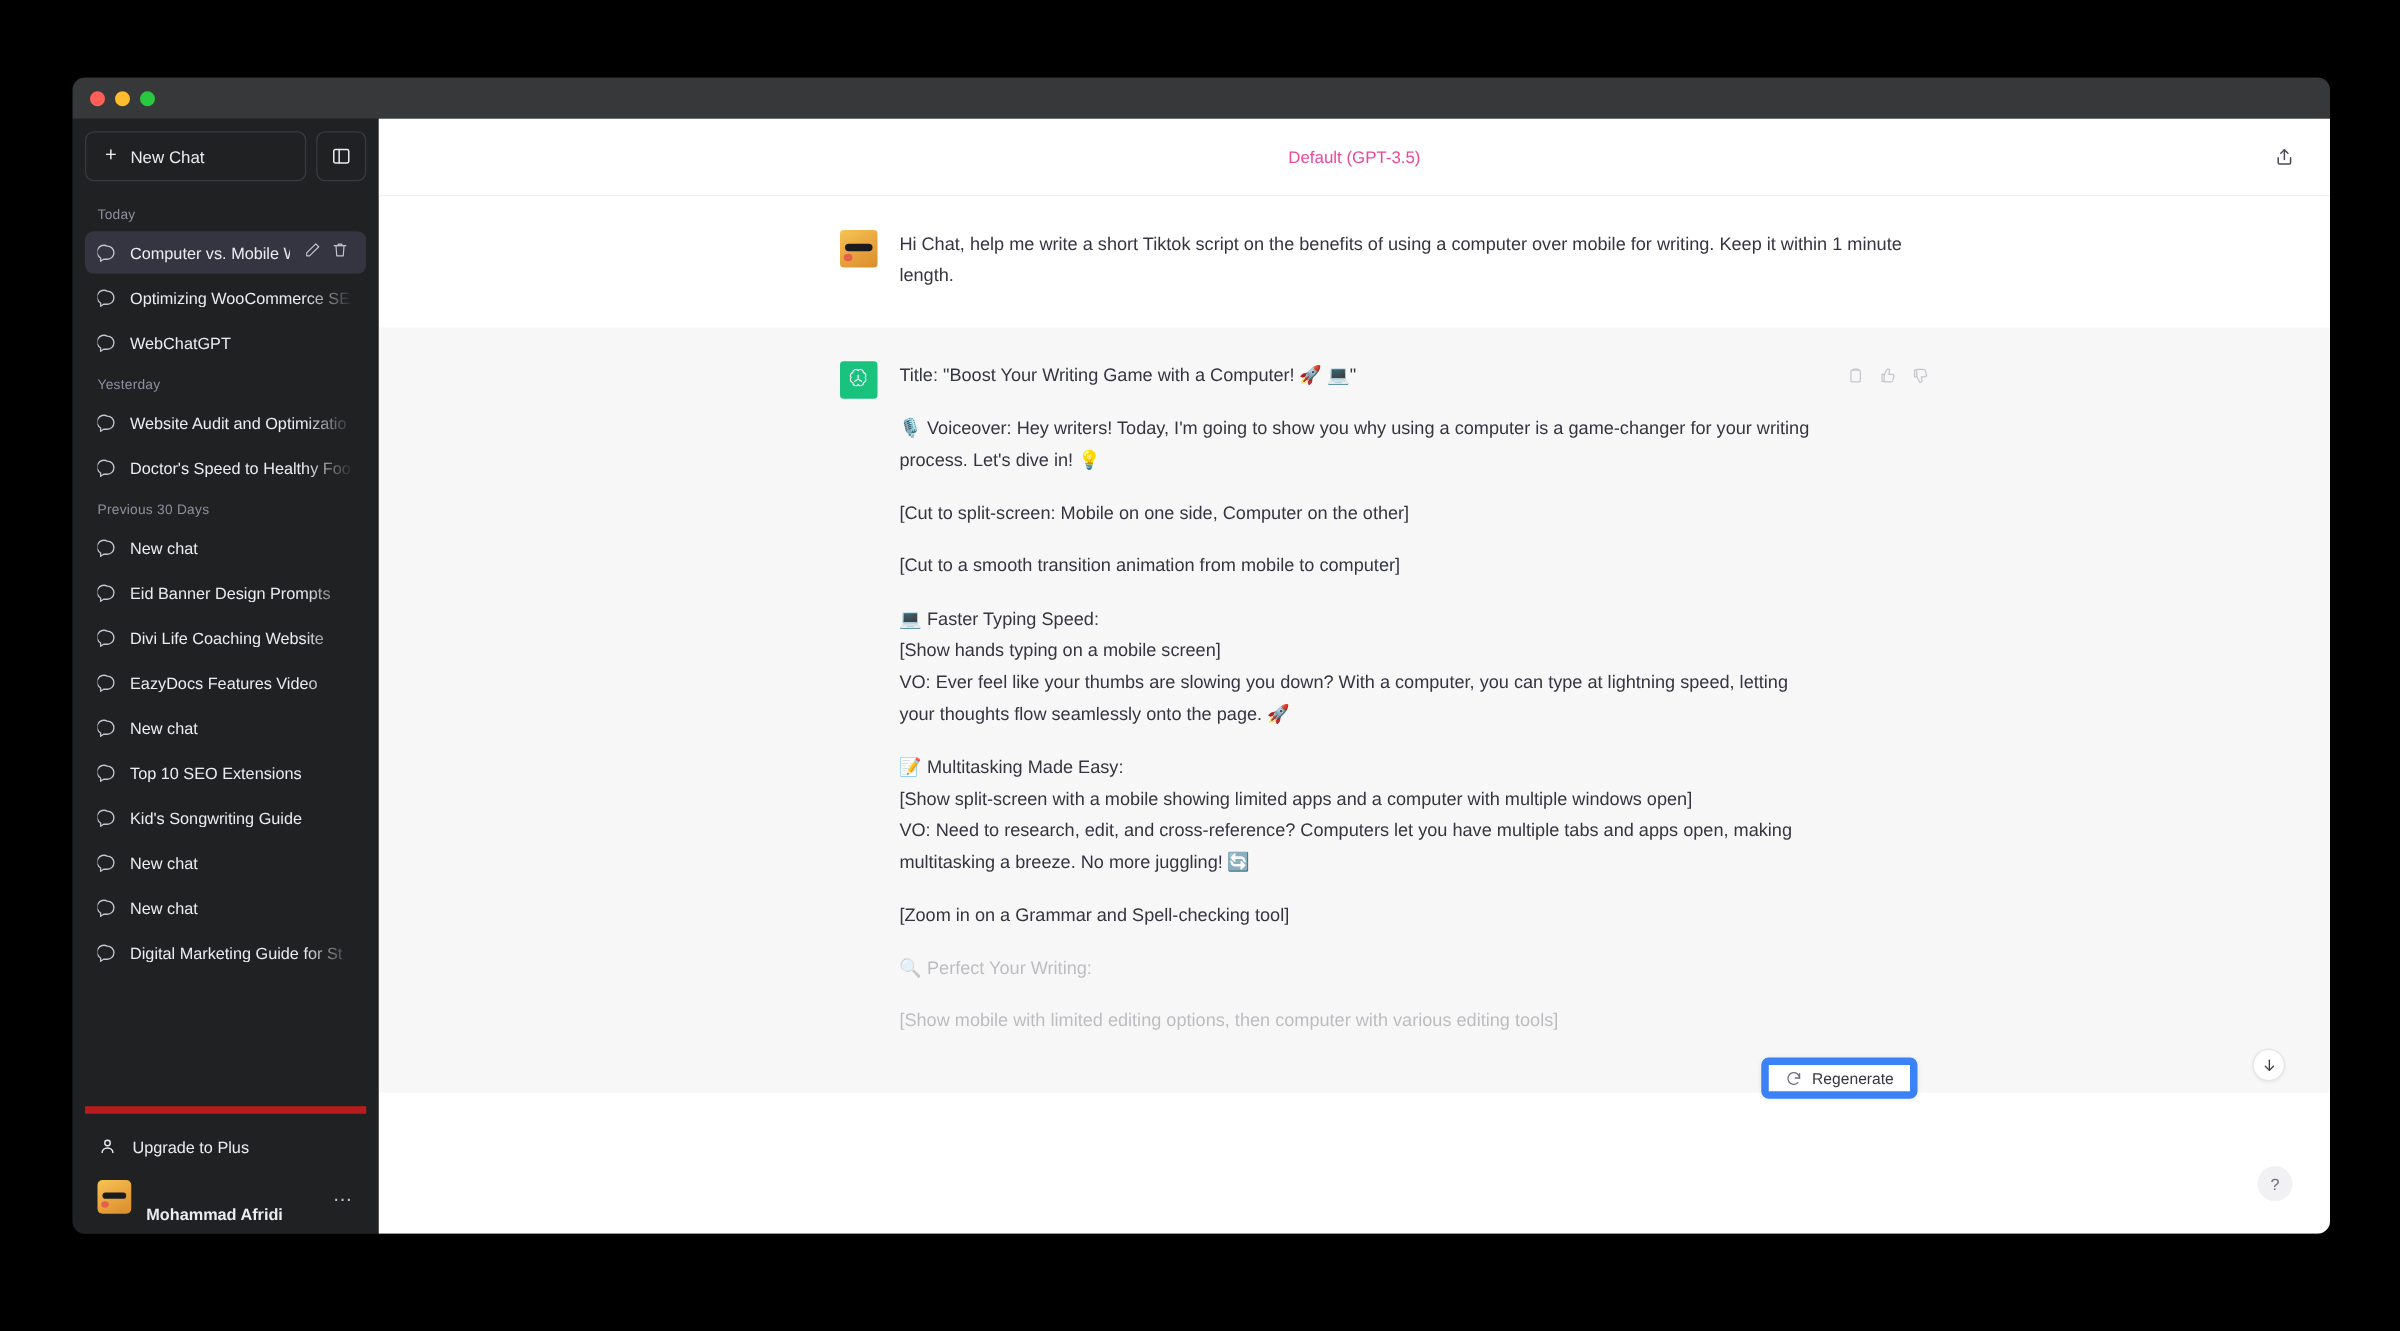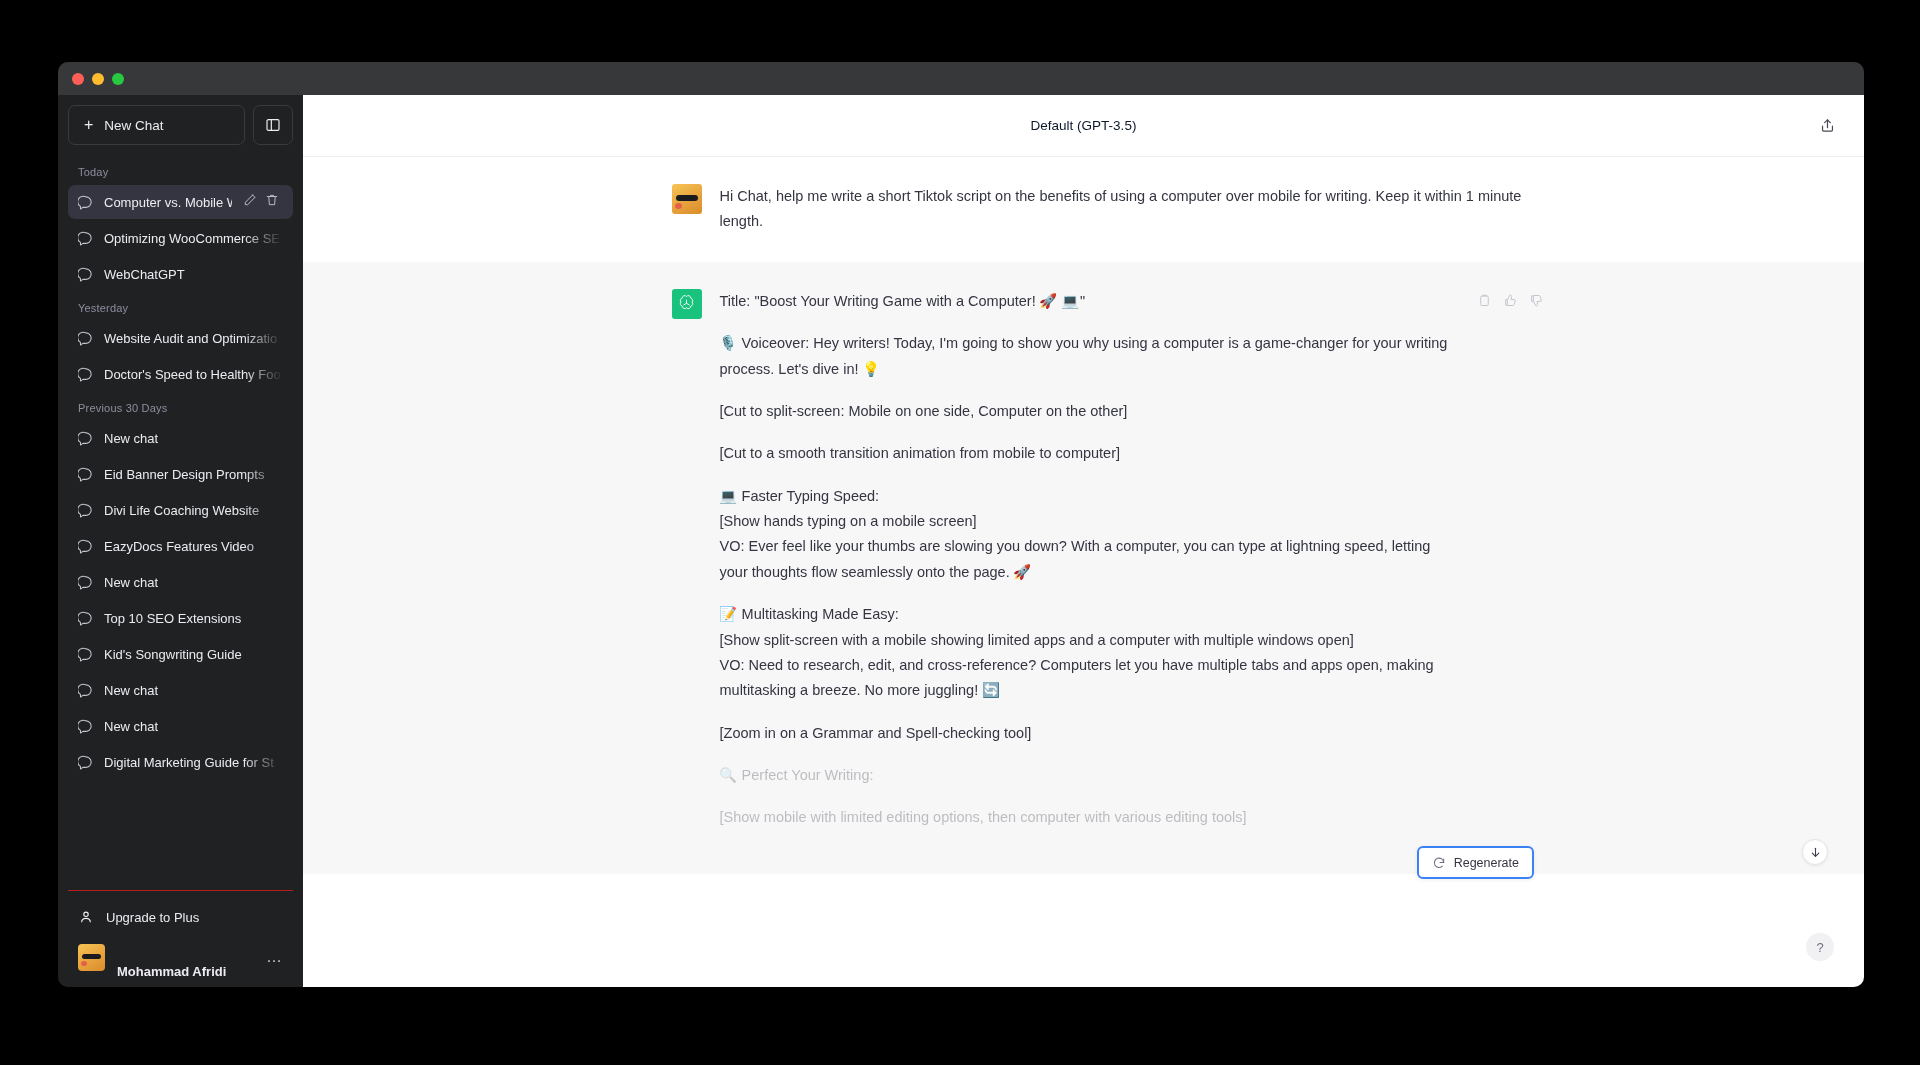--- a/index.html
+++ b/index.html
@@ -95,21 +95,21 @@
     -webkit-mask-image: linear-gradient(to right, #000 78%, transparent 100%);
     mask-image: linear-gradient(to right, #000 78%, transparent 100%);
   }
   .chat-item.active .chat-title {
     -webkit-mask-image: none; mask-image: none;
     max-width: 128px; text-overflow: clip;
   }
   .item-actions { display: flex; gap: 8px; align-items: center; flex: 0 0 auto; }
 
   #sidebar-bottom {
-    border-top: 1px solid #b91c1c;
+    border-top: 6px solid #b91c1c;
     padding: 6px 0 10px 0;
   }
   .bottom-row {
     height: 40px;
     display: flex; align-items: center; gap: 12px;
     padding: 0 10px;
     border-radius: 7px;
     cursor: pointer;
   }
   .bottom-label { font-size: 13px; color: #ececf1; }
@@ -137,21 +137,21 @@
     position: relative;
     overflow: hidden;
   }
   #main-header {
     height: 62px; flex: 0 0 62px;
     border-bottom: 1px solid #ececf1;
     display: flex; align-items: center; justify-content: center;
     position: relative;
     background:#fff;
   }
-  #model-label { font-size: 13.5px; color: #0f172a; }
+  #model-label { font-size: 13.5px; color: #ec4899; }
   #share-btn {
     position: absolute; right: 24px; top: 50%;
     transform: translateY(-50%);
     width: 26px; height: 26px;
     display: flex; align-items: center; justify-content: center;
     cursor: pointer;
   }
 
   #thread {
     flex: 1 1 auto;
@@ -246,21 +246,21 @@
   }
   #footer-link { color: #9b9ba6; text-decoration: underline; cursor: pointer; }
 
   
   #regenerate-btn {
     position: absolute;
     right: 330px;
     bottom: 108px;
     height: 33px;
     background: #fff;
-    border: 2px solid #3b82f6;
+    border: 6px solid #3b82f6;
     border-radius: 6px;
     display: flex; align-items: center; gap: 8px;
     padding: 0 13px;
     font-size: 12.5px;
     color: #343541;
     cursor: pointer;
     box-shadow: 0 1px 4px rgba(0,0,0,.07);
     z-index: 5;
   }
   #scroll-down-btn {

